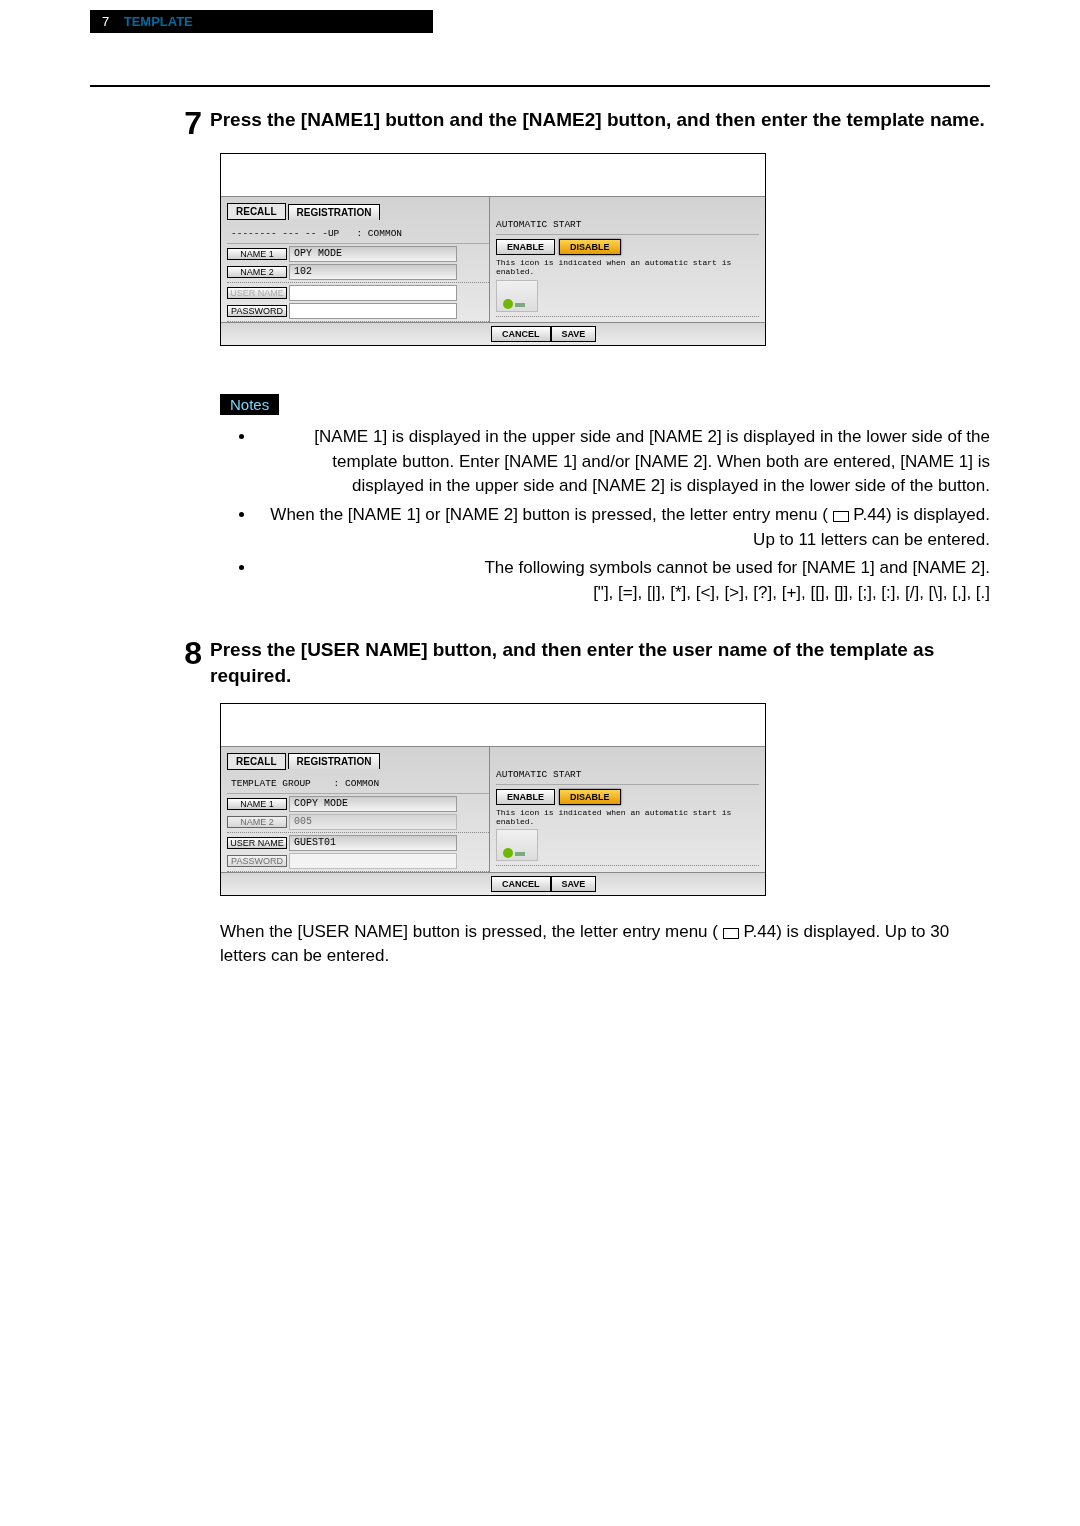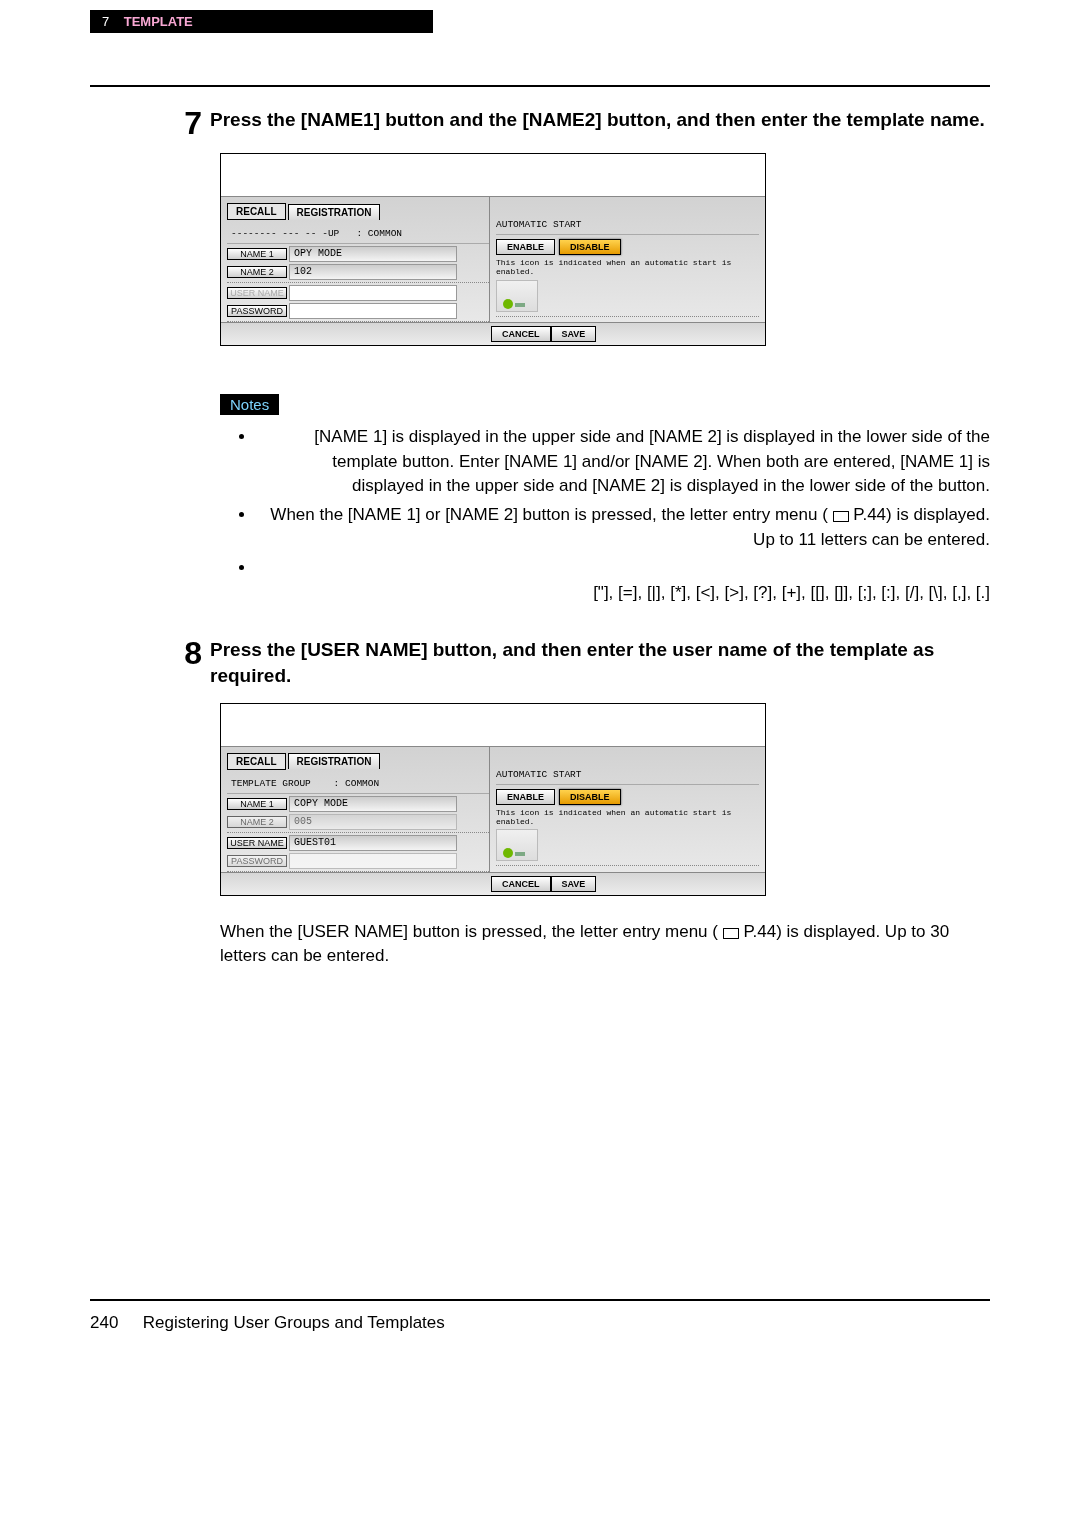--- a/index.html
+++ b/index.html
@@ -14,21 +14,21 @@
     padding: 10px 0 0 90px;
   }
   .tab-box {
     display: inline-block;
     background: #000;
     color: #fff;
     font-size: 13px;
     padding: 4px 240px 4px 12px;
   }
   .header-text-gray { color: #fff; font-size: 13px; }
-  .header-text-bold { color: #f9a8d4; font-weight: bold; font-size: 13px; }
+  .header-text-bold { color: #0369a1; font-weight: bold; font-size: 13px; }
   .page-body {
     padding: 12px 90px 40px 90px;
   }
   .top-line {
     border-top: 2px solid #000;
     margin: 40px 0 20px 0;
   }
   .step-block {
     display: flex;
     align-items: flex-start;
@@ -289,21 +289,21 @@
     
     <div class="notes-badge">Notes</div>
     <ul class="notes-list">
       <li>[NAME 1] is displayed in the upper side and [NAME 2] is displayed in the lower side of the template button. Enter [NAME 1] and/or [NAME 2]. When both are entered, [NAME 1] is displayed in the upper side and [NAME 2] is displayed in the lower side of the button.</li>
       <li>
         <span>When the [NAME 1] or [NAME 2] button is pressed, the letter entry menu (</span>
         <span class="book-icon"></span>
         <span> P.44) is displayed. Up to 11 letters can be entered.</span>
       </li>
       <li>
-        <br>
+        <span>The following symbols cannot be used for [NAME 1] and [NAME 2].</span><br>
         <span>["], [=], [|], [*], [&lt;], [&gt;], [?], [+], [[], []], [;], [:], [/], [\], [,], [.]</span>
       </li>
     </ul>
   </div>
 
   <div class="step-block body-indent" style="margin-left:88px;">
     <div class="step-number">8</div>
     <div class="step-text">Press the [USER NAME] button, and then enter the user name of the template as required.</div>
   </div>
 
@@ -355,17 +355,13 @@
       </div>
     </div>
 
     <div class="footnote-text">
       <span>When the [USER NAME] button is pressed, the letter entry menu (</span>
       <span class="book-icon"></span>
       <span> P.44) is displayed. Up to 30 letters can be entered.</span>
     </div>
   </div>
 
-  <div class="page-bottom">
-    <span class="page-num">240</span>
-    <span>Registering User Groups and Templates</span>
-  </div>
 </div>
 
 </body></html>

